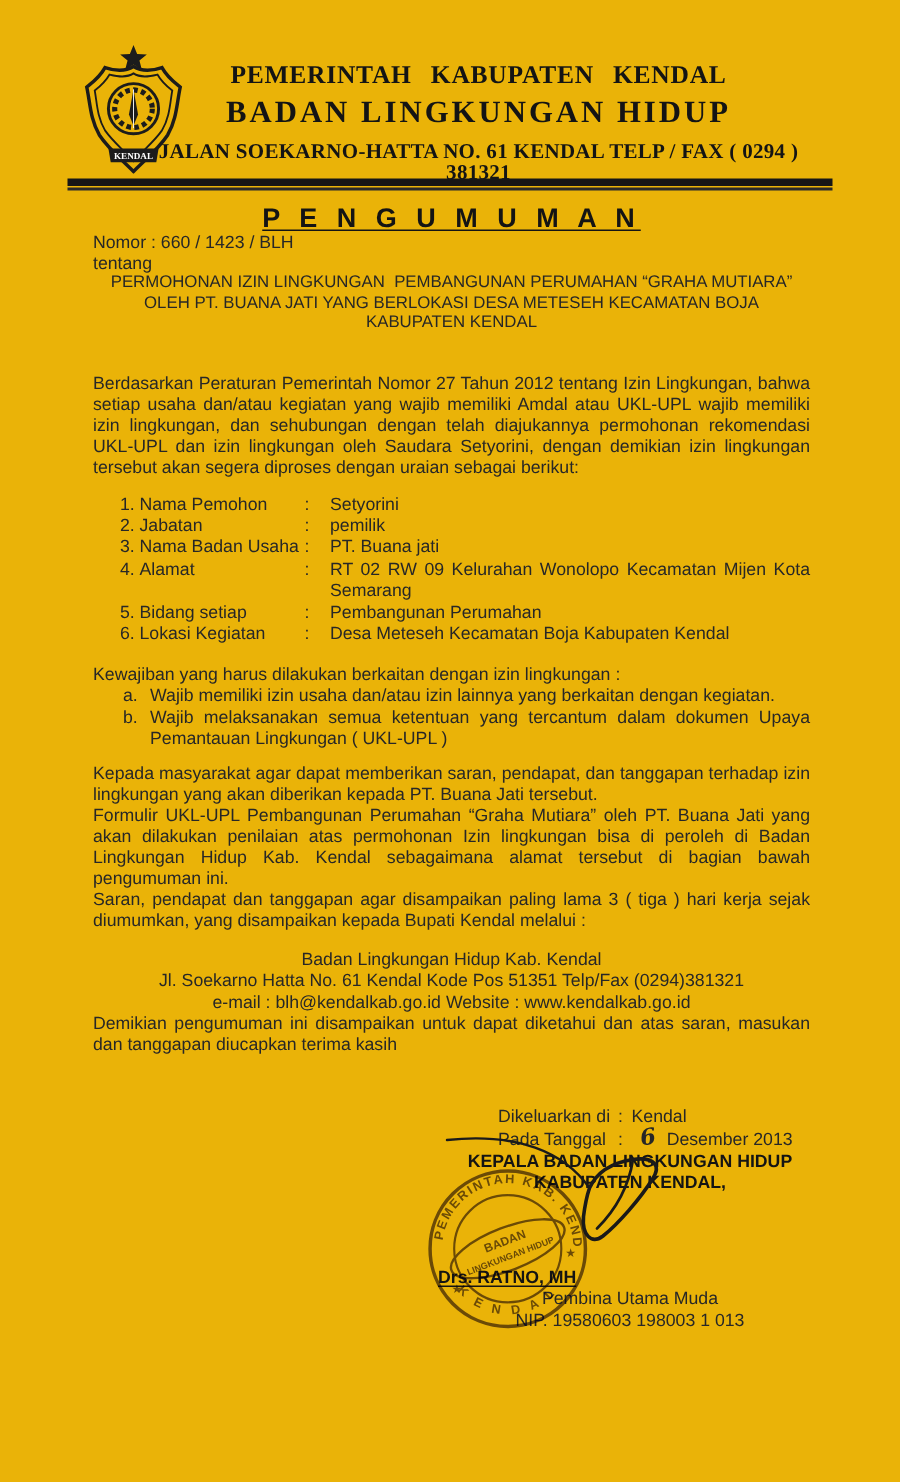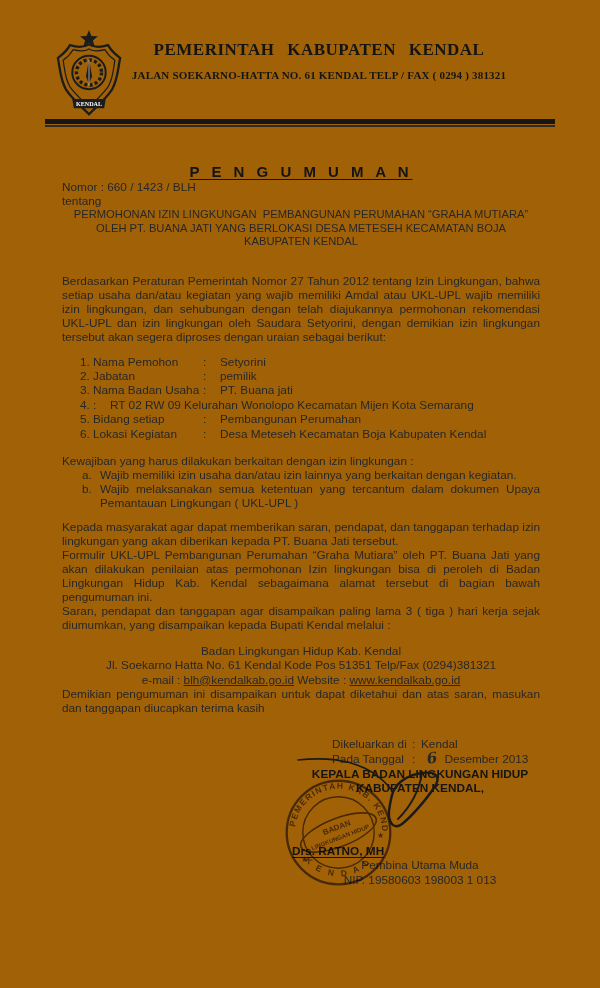--- a/index.html
+++ b/index.html
@@ -1,61 +1,61 @@
 <!DOCTYPE html>
 <html><head>
 <meta charset="utf-8">
 <style>
   html, body { margin: 0; padding: 0; background: #e8e8e8; }
   .page {
     position: relative;
     width: 600px;
     height: 988px;
     margin: 0 auto;
-    background: #a16207;
+    background: #eab308;
     color: #272727;
     font-family: "Liberation Sans", sans-serif;
     font-size: 11.8px;
     line-height: 14px;
     overflow: hidden;
   }
   
   .letterhead { position: absolute; top: 28px; left: 45px; right: 45px; height: 90px; }
   .emblem { position: absolute; left: 6px; top: 1px; width: 76px; height: 90px; }
   .head-text { margin-left: 38px; text-align: center; font-family: "Liberation Serif", serif; font-weight: bold; color: #141414; }
   .head-line1 { font-size: 17px; letter-spacing: 0.5px; word-spacing: 8px; line-height: 20px; padding-top: 12px; }
   .head-line2 { font-size: 20.5px; letter-spacing: 2px; line-height: 24px; margin-top: 3px; }
-  .head-line3 { font-size: 11px; letter-spacing: 0.2px; line-height: 14px; margin-top: 8px; }
+  .head-line3 { font-size: 14px; letter-spacing: 0.2px; line-height: 14px; margin-top: 8px; }
   .rule { position: absolute; top: 119px; left: 45px; right: 45px; }
   .rule-thick { height: 4.5px; background: #161616; }
   .rule-thin  { height: 1.5px; background: #2a2a2a; margin-top: 1.5px; }
 
   
   .content { position: absolute; top: 138px; left: 62px; width: 478px; }
-  .t-heading { text-align: center; font-weight: bold; font-size: 15px; line-height: 15px; letter-spacing: 4px; color: #141414; text-decoration: underline; text-underline-offset: 2px; margin-bottom: 2px; margin-top: 26px; }
+  .t-heading { text-align: center; font-weight: bold; font-size: 18px; line-height: 15px; letter-spacing: 4px; color: #141414; text-decoration: underline; text-underline-offset: 2px; margin-bottom: 2px; }
   .t-center { text-align: left; line-height: 13.5px; }
   .t-subject { text-align: center; line-height: 13.5px; font-size: 11.2px; white-space: pre; }
   .para { text-align: justify; margin: 0; }
   .intro { margin-top: 25px; }
 
   .details { margin-top: 11px; margin-left: 18px; }
   .drow { display: flex; line-height: 14.4px; }
   .dno { width: 13px; flex: none; }
   .dlabel { width: 110px; flex: none; }
   .dsep { width: 17px; flex: none; }
   .dvalue { flex: 1; text-align: justify; }
 
   .oblig { margin-top: 13px; }
   .orow { display: flex; margin-left: 20px; line-height: 14.2px; }
   .ono { width: 18px; flex: none; }
   .otext { flex: 1; text-align: justify; }
 
   .paras { margin-top: 9px; }
   .contact { margin-top: 12px; text-align: center; line-height: 14.5px; }
-  .link { text-decoration: underline; text-underline-offset: 1px; }
+  .link { text-underline-offset: 1px; }
   .closing { }
 
   
   .sig { position: absolute; top: 737px; left: 292px; width: 256px; line-height: 14.5px; z-index: 2; }
   .sigrow { display: flex; margin-left: 40px; }
   .siglabel { width: 80px; flex: none; }
   .sigsep { width: 9px; flex: none; }
   .hand6 { display: inline-block; font-family: "DejaVu Serif", serif; font-style: italic; font-weight: bold; font-size: 15px; line-height: 12px; transform: rotate(-8deg); margin: 0 7px 0 6px; }
   .office { text-align: center; font-weight: bold; color: #141414; line-height: 14px; }
   .office-first { margin-top: 0.5px; }
@@ -77,20 +77,21 @@
       <path d="M50,26 C44,30 37,29 29,27 C25,34 20,38 16,41 C18,52 18,64 25,76 C32,86 41,93 50,103 C59,93 68,86 75,76 C82,64 82,52 84,41 C80,38 75,34 71,27 C63,29 56,30 50,26 Z" fill="none" stroke="#1c1c1c" stroke-width="1.6"></path>
       <circle cx="50" cy="57" r="22" fill="none" stroke="#1c1c1c" stroke-width="2.6"></circle>
       <circle cx="50" cy="57" r="16.5" fill="none" stroke="#1c1c1c" stroke-width="4.5" stroke-dasharray="4 3"></circle>
       <path d="M50,40 L46,62 L50,72 L54,62 Z" fill="#1c1c1c"></path>
       <path d="M50,40 L50,74" stroke="#fefefe" stroke-width="0.8"></path>
       <path d="M28,92 L72,92 L70,104 L30,104 Z" fill="#1c1c1c"></path>
       <text x="50" y="101" text-anchor="middle" font-family="Liberation Serif, serif" font-size="8" font-weight="bold" fill="#ffffff">KENDAL</text>
     </svg>
     <div class="head-text">
       <div class="head-line1">PEMERINTAH KABUPATEN KENDAL</div>
+      <div class="head-line2">BADAN LINGKUNGAN HIDUP</div>
       <div class="head-line3">JALAN SOEKARNO-HATTA NO. 61 KENDAL TELP / FAX ( 0294 ) 381321</div>
     </div>
   </div>
   <div class="rule">
     <div class="rule-thick"></div>
     <div class="rule-thin"></div>
   </div>
 
   <div class="content">
 
@@ -117,20 +118,21 @@
         <span class="dvalue">pemilik</span>
       </div>
       <div class="drow">
         <span class="dno">3.</span>
         <span class="dlabel">Nama Badan Usaha</span>
         <span class="dsep">:</span>
         <span class="dvalue">PT. Buana jati</span>
       </div>
       <div class="drow">
         <span class="dno">4.</span>
+        <span class="dlabel">Alamat</span>
         <span class="dsep">:</span>
         <span class="dvalue">RT 02 RW 09 Kelurahan Wonolopo Kecamatan Mijen Kota Semarang</span>
       </div>
       <div class="drow">
         <span class="dno">5.</span>
         <span class="dlabel">Bidang setiap</span>
         <span class="dsep">:</span>
         <span class="dvalue">Pembangunan Perumahan</span>
       </div>
       <div class="drow">

